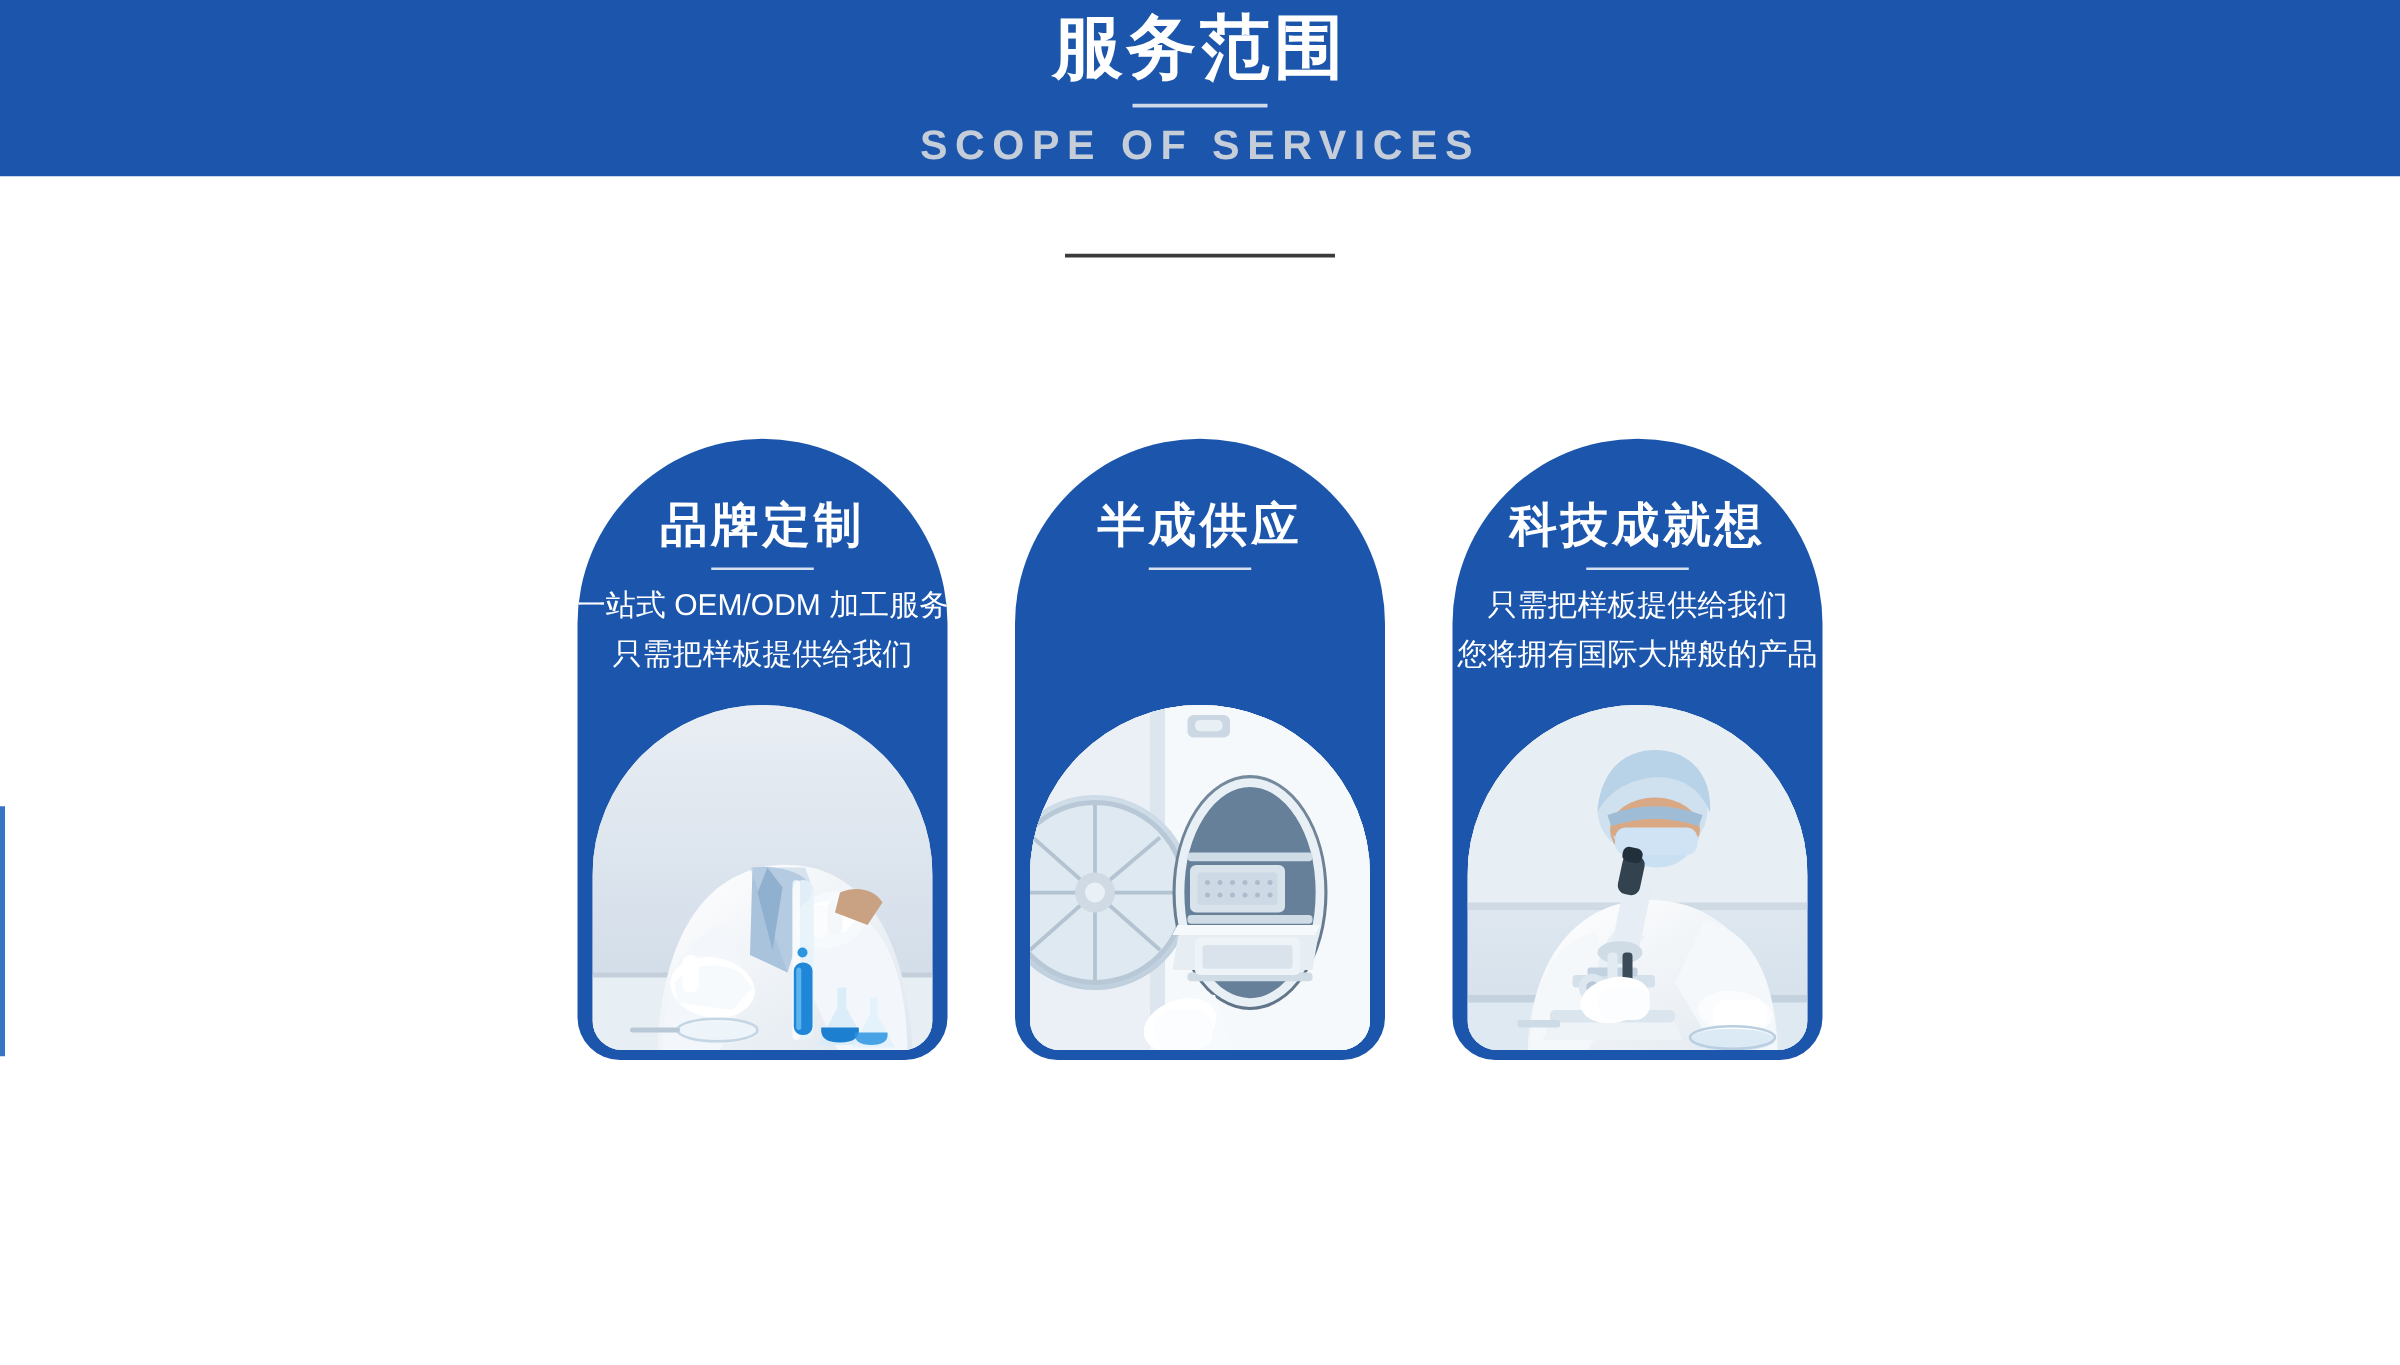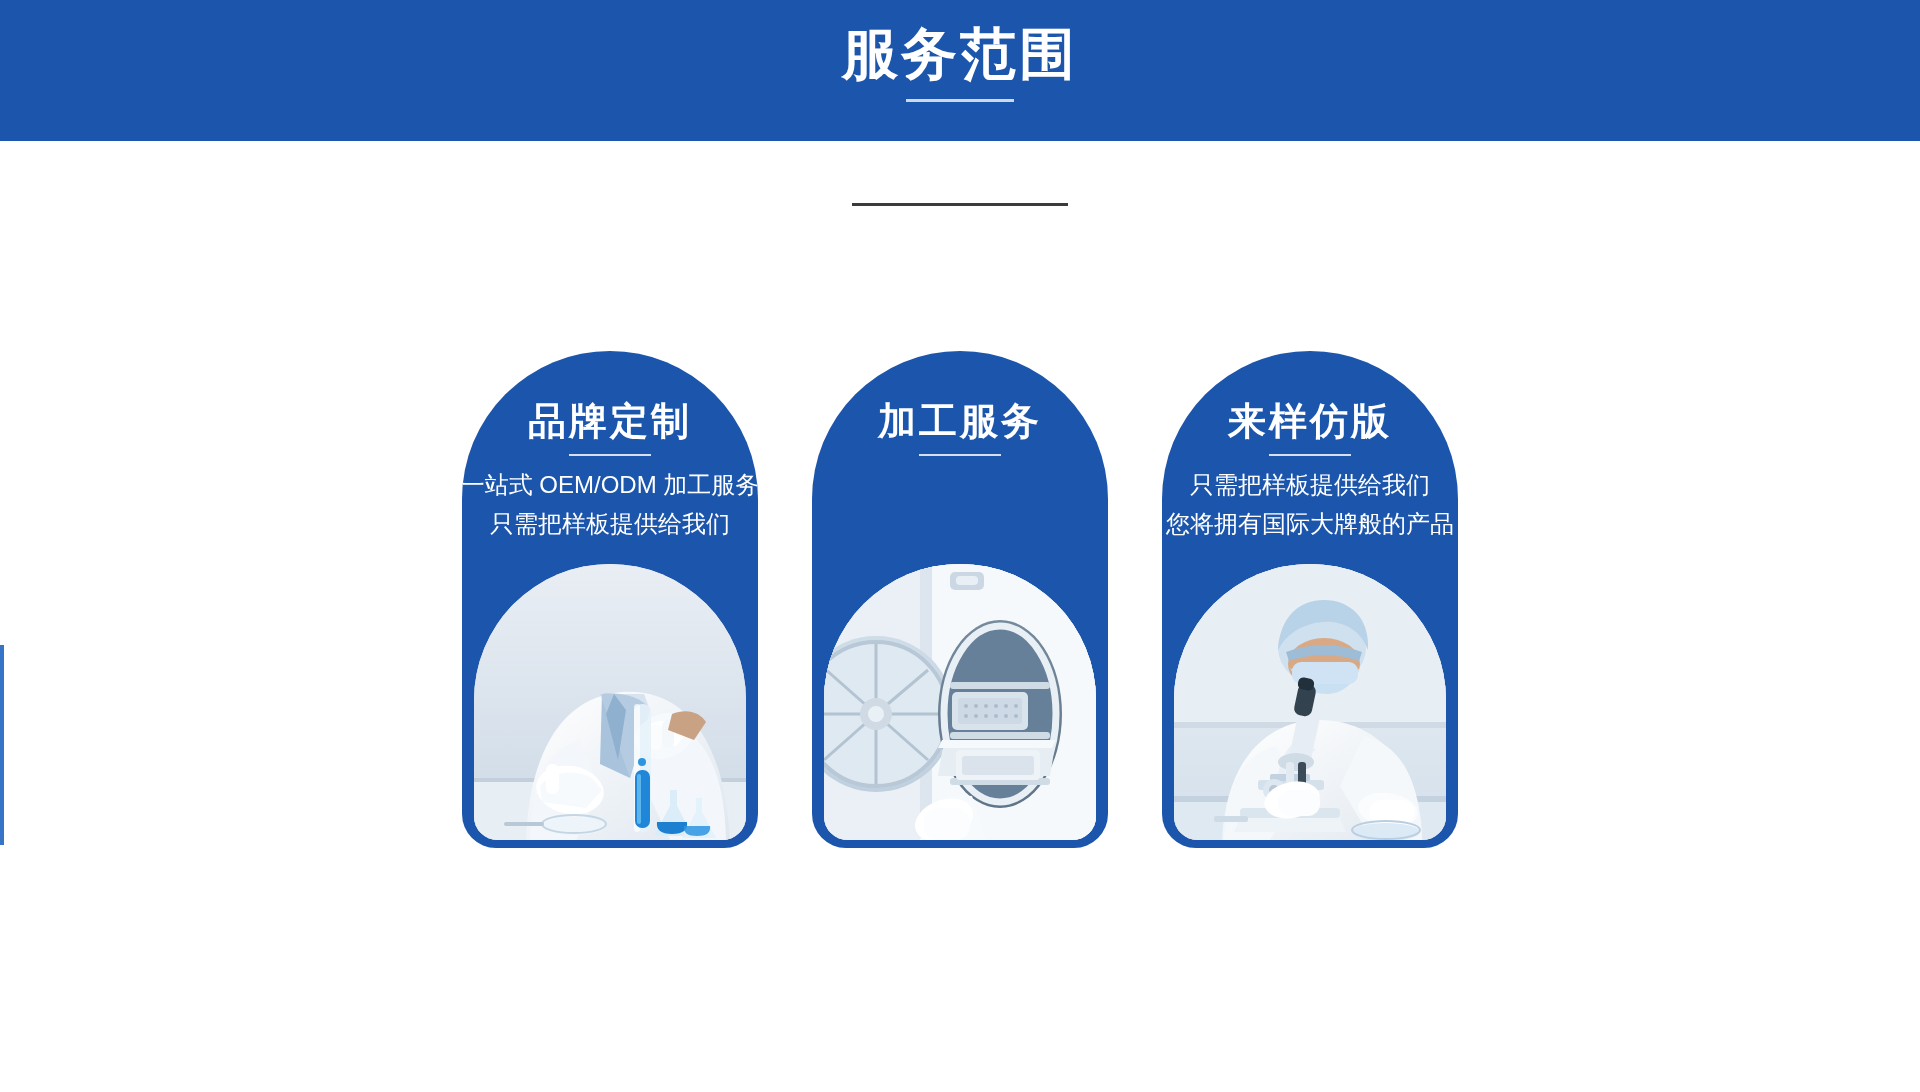--- a/index.html
+++ b/index.html
@@ -120,20 +120,21 @@
   }
 </style>
 </head>
 <body>
 
 <div class="page">
 
   <div class="banner">
     <div class="banner-cn">服务范围</div>
     <div class="banner-rule"></div>
+    <div class="banner-en">SCOPE OF SERVICES</div>
   </div>
 
   <div class="sec-head">
     <div class="sec-rule"></div>
   </div>
 
   <div class="cards">
 
     <div class="card">
       <div class="card-title">品牌定制</div>
@@ -195,21 +196,21 @@
 
           <ellipse cx="100" cy="262" rx="32" ry="9" fill="#eef5fa"></ellipse>
           <ellipse cx="100" cy="260" rx="32" ry="9" fill="none" stroke="#c4d5e4" stroke-width="2"></ellipse>
 
           <rect x="30" y="258" width="40" height="4" rx="2" fill="#b9c8d6"></rect>
         </svg>
       </div>
     </div>
 
     <div class="card">
-      <div class="card-title">加工服务</div>
+      <div class="card-title">半成供应</div>
       <div class="card-rule"></div>
       <div class="card-photo">
         <svg class="photo-art" viewBox="0 0 272 276" preserveAspectRatio="xMidYMid slice">
           <defs>
             <linearGradient id="p2bg" x1="0" y1="0" x2="0" y2="1">
               <stop offset="0%" stop-color="#f2f6f9"></stop>
                 <stop offset="100%" stop-color="#d9e3ec"></stop>
             </linearGradient>
             <radialGradient id="p2door" cx="50%" cy="45%" r="62%">
               <stop offset="0%" stop-color="#e9f1f7"></stop>
@@ -277,21 +278,21 @@
           <rect x="138" y="192" width="72" height="19" rx="3" fill="#dae3eb"></rect>
 
           <path d="M96 276 c4 -32 24 -48 52 -44 l14 44 z" fill="#f7fafc"></path>
           <ellipse cx="120" cy="256" rx="30" ry="20" fill="#ffffff" transform="rotate(-20 120 256)"></ellipse>
           <rect x="100" y="244" width="46" height="32" rx="14" fill="#fbfdfe"></rect>
         </svg>
       </div>
     </div>
 
     <div class="card">
-      <div class="card-title">来样仿版</div>
+      <div class="card-title">科技成就想</div>
       <div class="card-rule"></div>
       <div class="card-lines">
         <div class="card-line">只需把样板提供给我们</div>
         <div class="card-line">您将拥有国际大牌般的产品</div>
       </div>
       <div class="card-photo">
         <svg class="photo-art" viewBox="0 0 272 276" preserveAspectRatio="xMidYMid slice">
           <defs>
             <linearGradient id="p3bg" x1="0" y1="0" x2="0" y2="1">
               <stop offset="0%" stop-color="#eef3f8"></stop>

